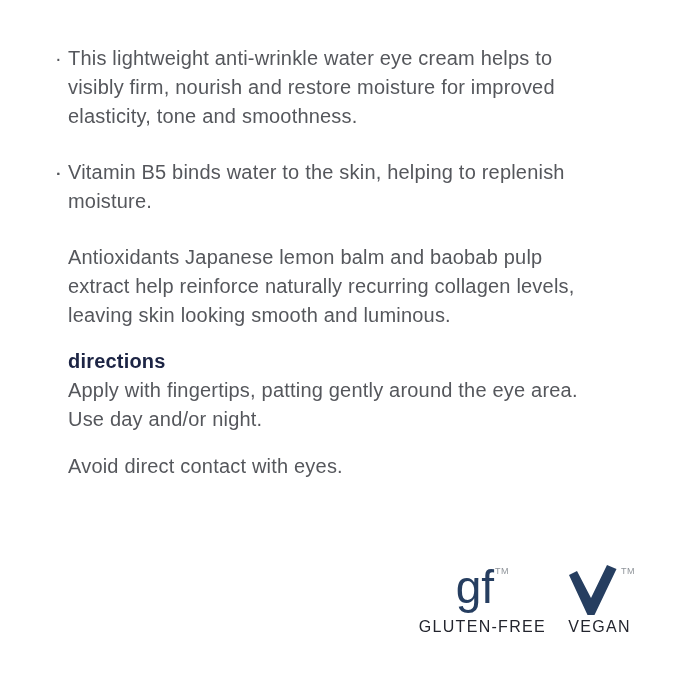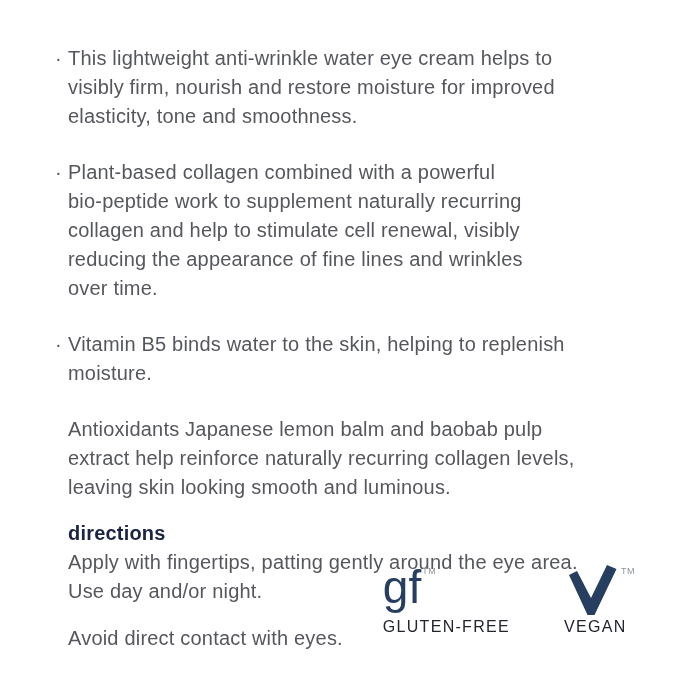--- a/index.html
+++ b/index.html
@@ -50,22 +50,21 @@
   .badges {
     position: absolute;
     right: 44px; bottom: 46px;
     display: flex;
     align-items: flex-end;
     gap: 18px;
   }
   .badge {
     display: flex;
     flex-direction: column;
-    align-items: flex-start;
-    margin-left: 36px;
+    align-items: center;
   }
   .badge-mark {
     display: flex;
     align-items: flex-start;
     height: 50px;
   }
   .gf-text {
     font-size: 46px;
     line-height: 44px;
     font-weight: 300;
@@ -101,25 +100,20 @@
 
   <ul class="bullet-list">
     <li class="bullet-item">
       <span class="bullet-dot">·</span>
       <span class="pre">This lightweight anti-wrinkle water eye cream helps to
 visibly firm, nourish and restore moisture for improved
 elasticity, tone and smoothness.</span>
     </li>
     <li class="bullet-item">
       <span class="bullet-dot">·</span>
-      <span class="pre">Plant-based collagen combined with a powerful
-bio-peptide work to supplement naturally recurring
-collagen and help to stimulate cell renewal, visibly
-reducing the appearance of fine lines and wrinkles
-over time.</span>
     </li>
     <li class="bullet-item">
       <span class="bullet-dot">·</span>
       <span class="pre">Vitamin B5 binds water to the skin, helping to replenish
 moisture.</span>
     </li>
   </ul>
 
   <p class="pre info-paragraph">Antioxidants Japanese lemon balm and baobab pulp
 extract help reinforce naturally recurring collagen levels,

